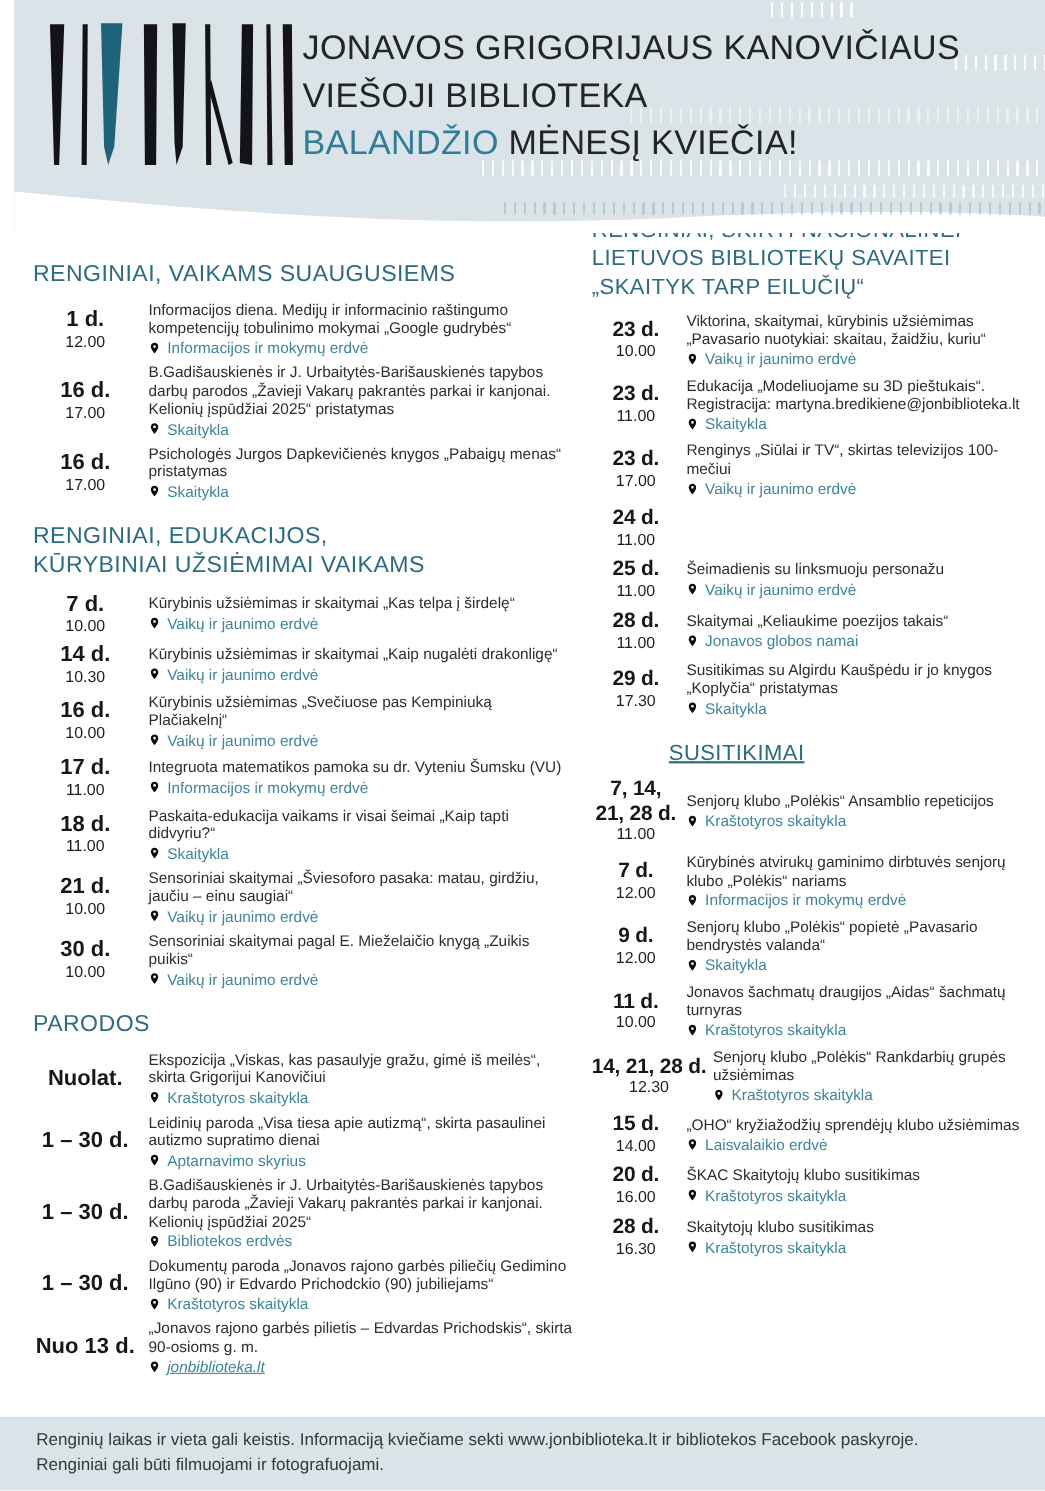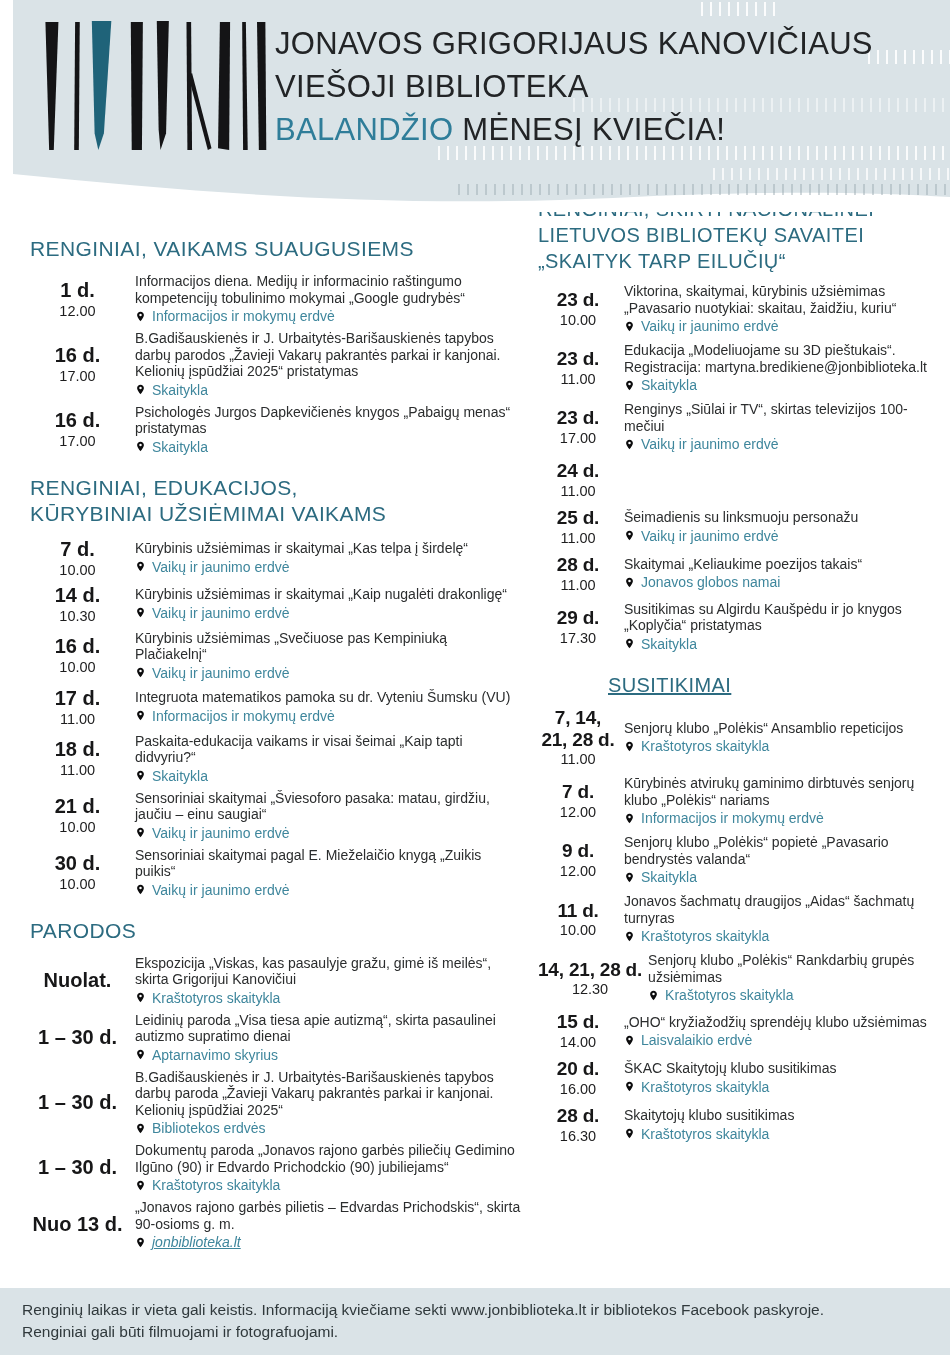--- a/index.html
+++ b/index.html
@@ -45,21 +45,21 @@
   .event-body { flex:1; margin-left:10px; }
   .col-right .event-body { margin-left:6px; }
   .desc { font-size:14px; line-height:1.18; color:#2b2d2e; }
   .loc { display:flex; align-items:center; gap:6px; margin-top:2px; line-height:16px; }
   .loc svg { flex:0 0 auto; }
   .loc-text { font-size:14px; color:#3e869c; }
   .loc-text.link { text-decoration:underline; cursor:pointer;font-style:italic; }
 
   
   .footer { position:absolute; left:0; right:0; bottom:0; height:67px; background:#dae3e7;
-            padding:11px 22px; font-size:15.5px; line-height:1.45; color:#30393c; z-index:5; }
+            padding:11px 33px; font-size:15.5px; line-height:1.45; color:#30393c; z-index:5; }
 </style>
 </head>
 <body>
 
 <div class="page">
 
   <header class="header">
     <div class="dash d1"></div>
     <div class="dash d2"></div>
     <div class="dash d3"></div>

